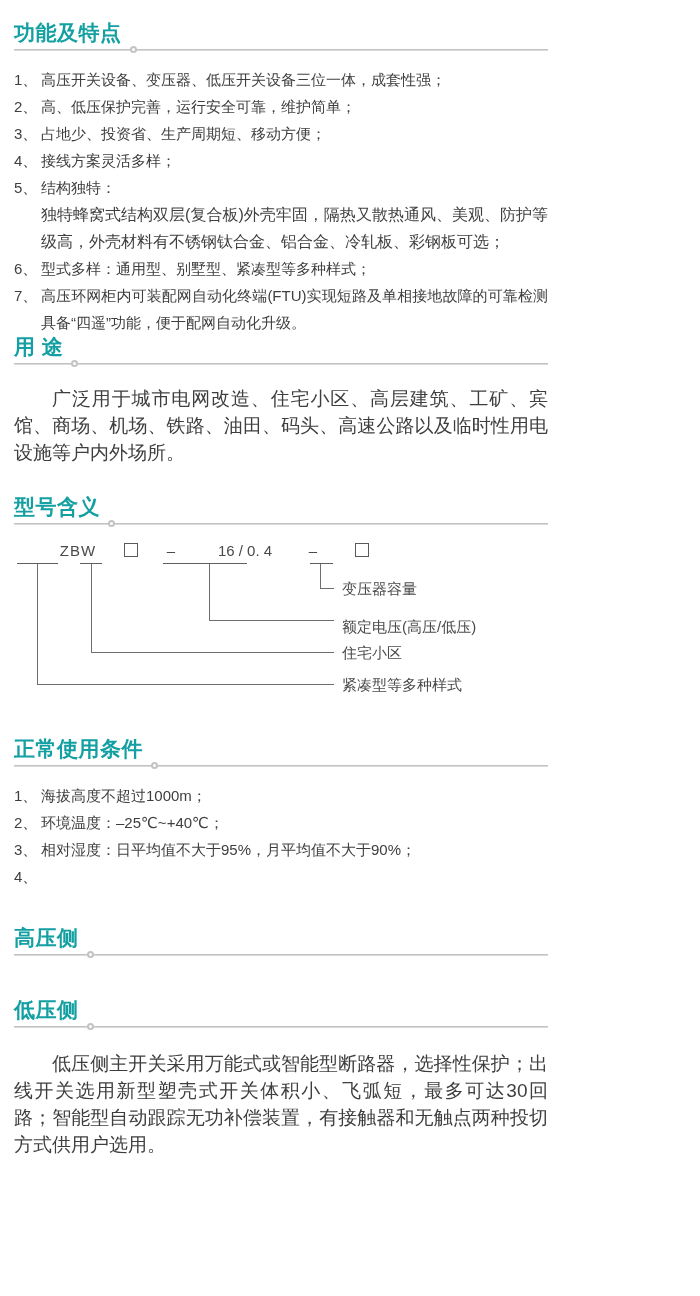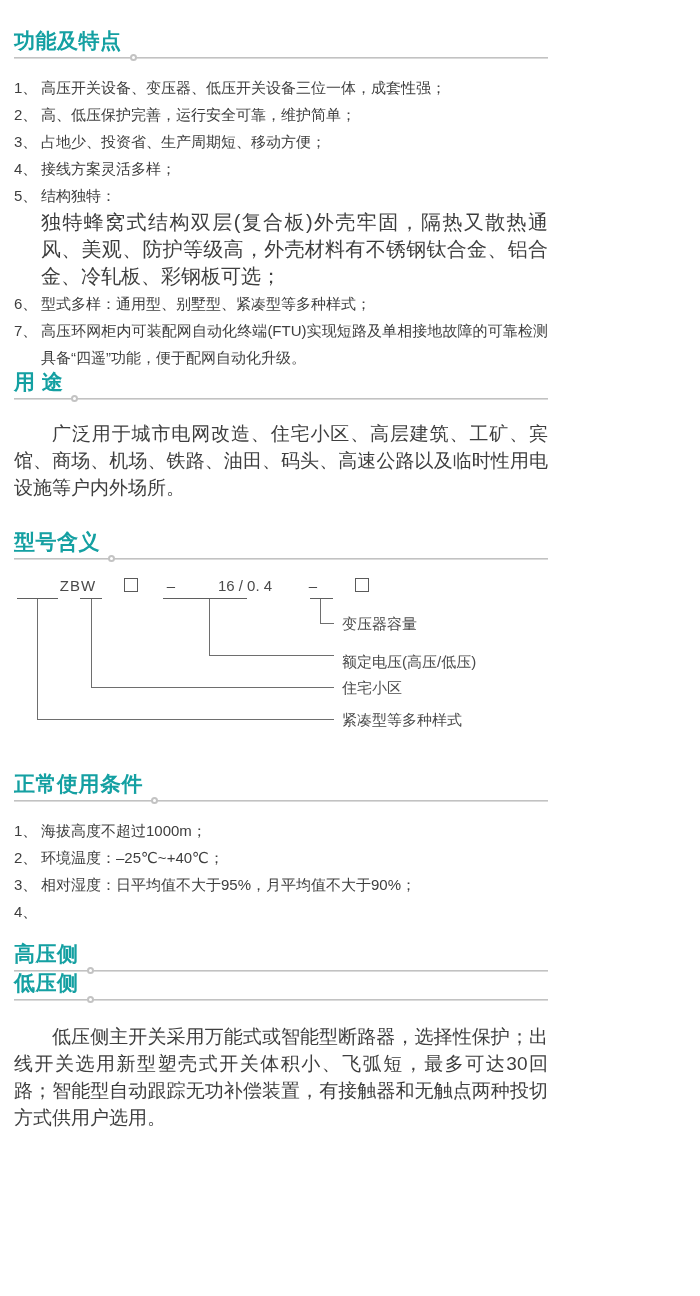--- a/index.html
+++ b/index.html
@@ -1,20 +1,20 @@
 <!DOCTYPE html>
 <html style="--accent: #14a0a2;"><head>
 <meta charset="utf-8">
 <style>
   :root { --accent: #14a0a2; --body-text: #3e3e3e; --line-dark: #c2c2c2; --line-light: #dadada; --diag-line: #6e6e6e; }
   * { margin: 0; padding: 0; box-sizing: border-box; }
   html, body { background: #ffffff; }
   .page {
     width: 560px; height: 1296px; overflow: hidden;
-    padding: 30px 12px 0 14px;
+    padding: 22px 12px 0 14px;
     font-family: "Liberation Sans", "DejaVu Sans", sans-serif;
     color: var(--body-text);
     background: #ffffff;
     position: relative;
   }
   
   .sec-head { position: relative; }
   .sec-title {
     display: inline-block;
     font-size: 21px; line-height: 22px;
@@ -32,34 +32,34 @@
   .ring {
     position: absolute; top: -4px; left: 120px;
     width: 7px; height: 7px;
     border: 2px solid #c3c3c3; border-radius: 50%;
     background: #ffffff;
   }
   
   .sec-usage      { }
   .sec-model      { margin-top: 30px; }
   .sec-conditions { margin-top: 36px; }
-  .sec-hv         { margin-top: 45px; }
-  .sec-lv         { }
+  .sec-hv         { margin-top: 64px; }
+  .sec-lv         { margin-top: 43px; }
   
   .num-list { margin-top: 15px; }
   .li {
     position: relative;
     padding-left: 27px;
     font-size: 15px; line-height: 27px;
     text-align: justify;
   }
   .li .num { position: absolute; left: 0; top: 0; }
   .sub-line {
     padding-left: 27px;
-    font-size: 20px; line-height: 27px;
+    font-size: 16px; line-height: 27px;
     text-align: justify;
   }
   
   .para {
     margin-top: 20px;
     font-size: 19px; line-height: 27px;
     text-indent: 2em;
     text-align: justify;
   }
   .sec-hv .para { margin-top: 22px; }

